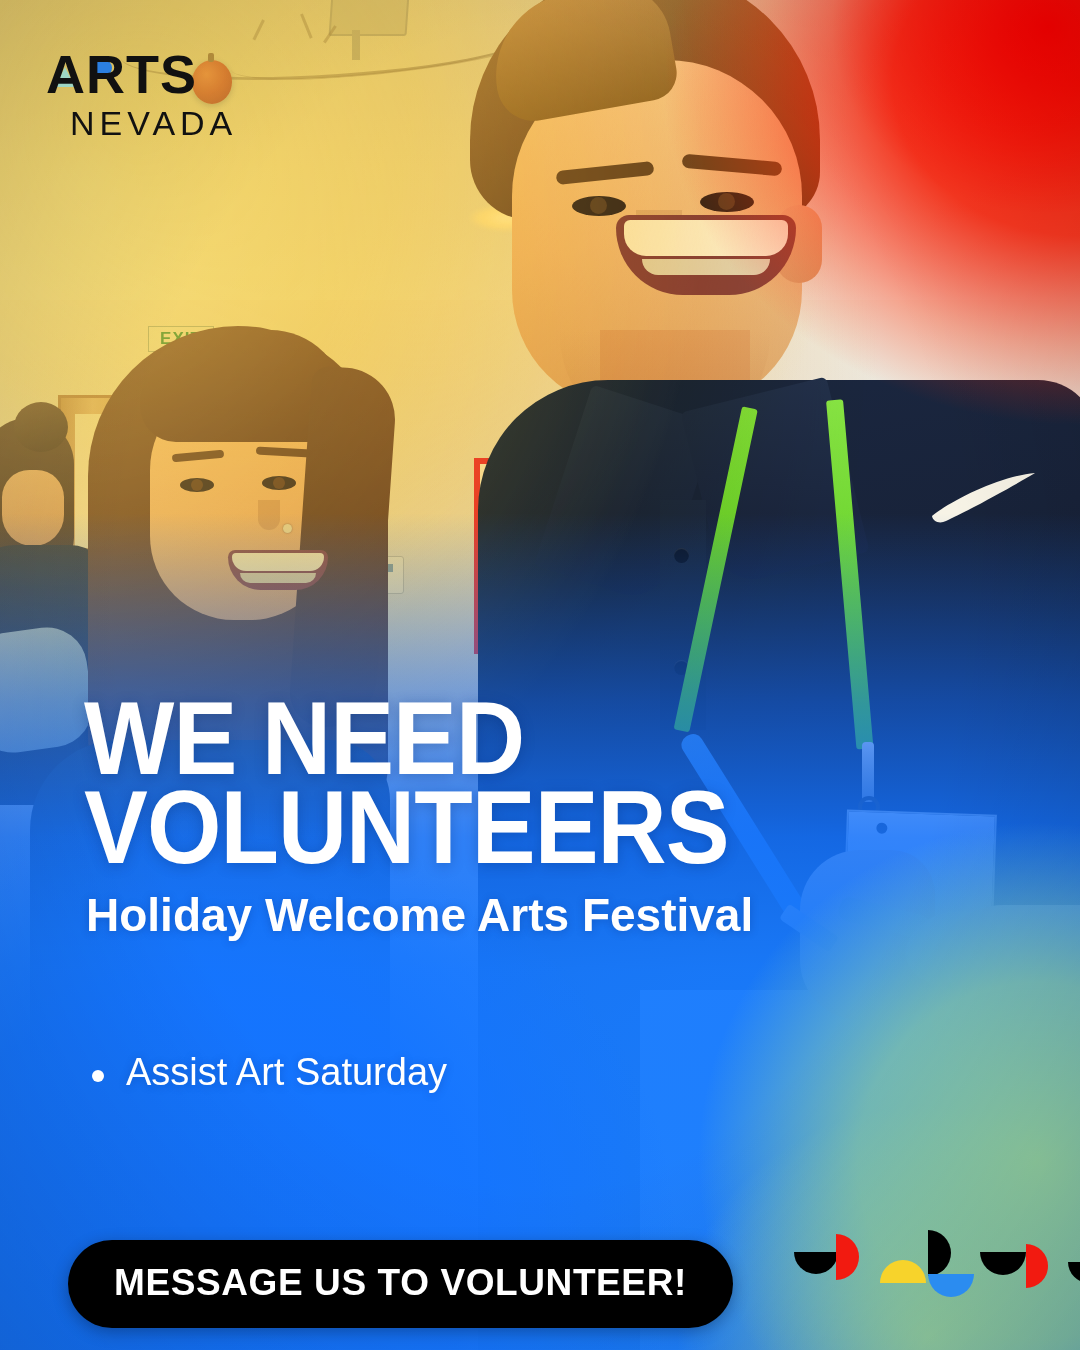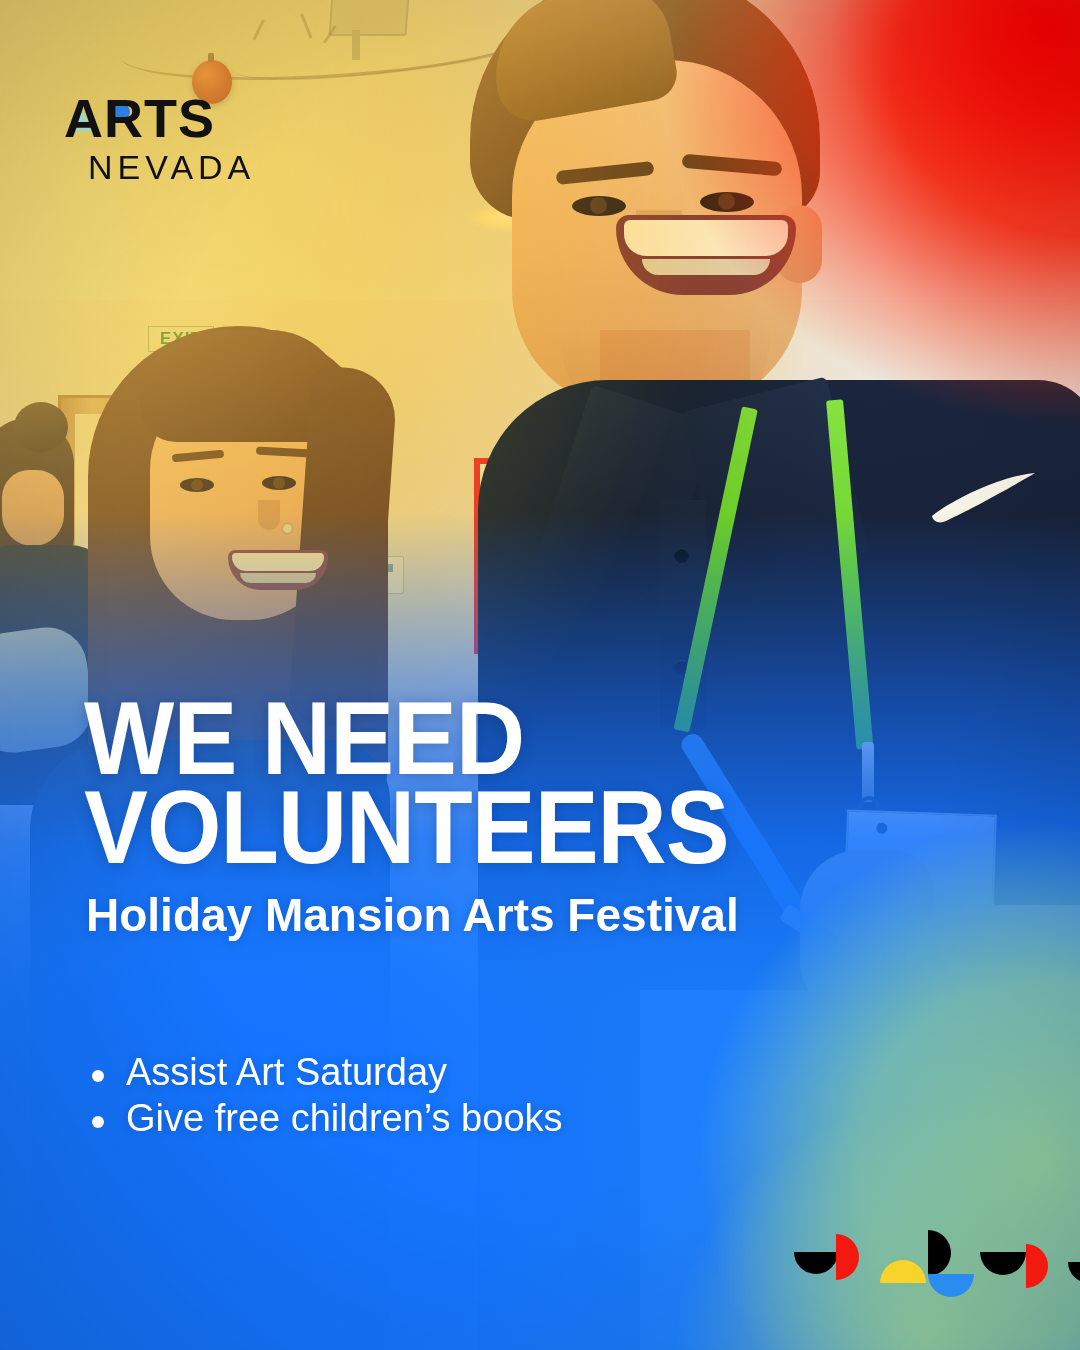--- a/index.html
+++ b/index.html
@@ -335,21 +335,21 @@
   .grade-cyan{
     position:absolute;inset:0;
     background:radial-gradient(ellipse 420px 340px at 70% 78%, rgba(70,190,205,.45) 0%, rgba(70,190,205,0) 70%);
   }
   .vignette{
     position:absolute;inset:0;
     background:radial-gradient(ellipse at 50% 45%, rgba(0,0,0,0) 55%, rgba(0,0,0,.16) 100%);
   }
 
   
-  .logo{position:absolute;left:64px;top:50px;width:200px;z-index:40;margin-top:44px;}
+  .logo{position:absolute;left:46px;top:50px;width:200px;z-index:40;}
   .logo-row{display:block;line-height:.92;}
   .logo-arts{
     font-family:"Liberation Sans",sans-serif;
     font-weight:700;font-size:54px;letter-spacing:1px;color:#111;
     position:relative;display:inline-block;
   }
   .logo-for{
     font-family:"Liberation Sans",sans-serif;
     font-weight:700;font-size:41px;letter-spacing:.5px;color:#111;
     position:relative;display:inline-block;margin-top:4px;
@@ -557,27 +557,27 @@
       </span>
     </span>
     <span class="logo-nv">NEVADA</span>
   </div>
 
   <div class="headline">
     <span class="l1">WE NEED</span>
     <span class="l2">VOLUNTEERS</span>
   </div>
 
-  <div class="subhead">Holiday Mansion Arts Festival</div>
+  <div class="subhead">Holiday Welcome Arts Festival</div>
 
   <ul class="bullets">
     <li>Assist Art Saturday</li>
-    <li>Give free children’s books</li>
   </ul>
 
+  <button class="cta">MESSAGE US TO VOLUNTEER!</button>
 
   <div class="deco">
       <div class="half half-d" style="left: 14px; top: 22px; width: 44px; height: 22px; background: rgb(0, 0, 0);"></div>
       <div class="half half-r" style="left: 56px; top: 4px; width: 23px; height: 46px; background: rgb(242, 26, 16);"></div>
       <div class="half half-u" style="left: 100px; top: 30px; width: 46px; height: 23px; background: rgb(247, 211, 43);"></div>
       <div class="half half-r" style="left: 148px; top: 0px; width: 23px; height: 46px; background: rgb(0, 0, 0);"></div>
       <div class="half half-d" style="left: 148px; top: 44px; width: 46px; height: 23px; background: rgb(43, 140, 240);"></div>
       <div class="half half-d" style="left: 200px; top: 22px; width: 46px; height: 23px; background: rgb(0, 0, 0);"></div>
       <div class="half half-r" style="left: 246px; top: 14px; width: 22px; height: 44px; background: rgb(242, 26, 16);"></div>
       <div class="half half-d" style="left: 288px; top: 32px; width: 42px; height: 21px; background: rgb(0, 0, 0);"></div>

